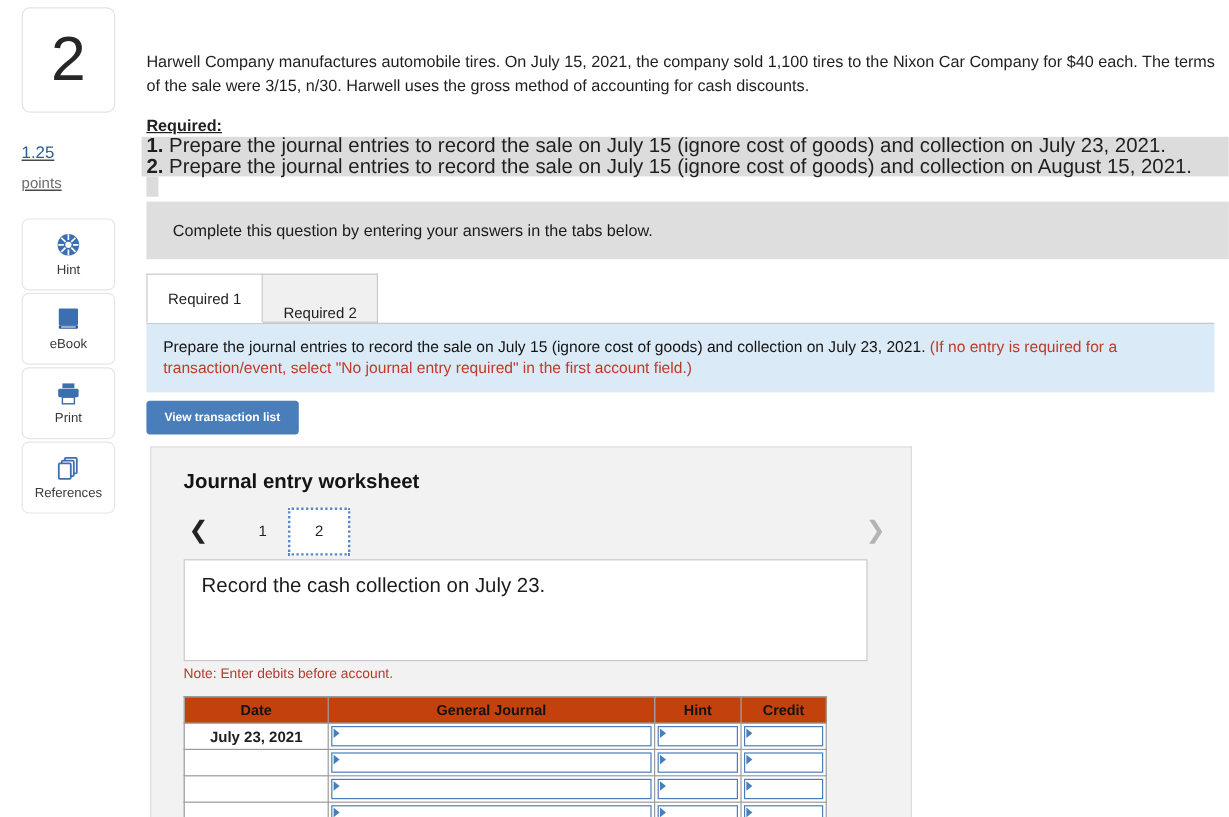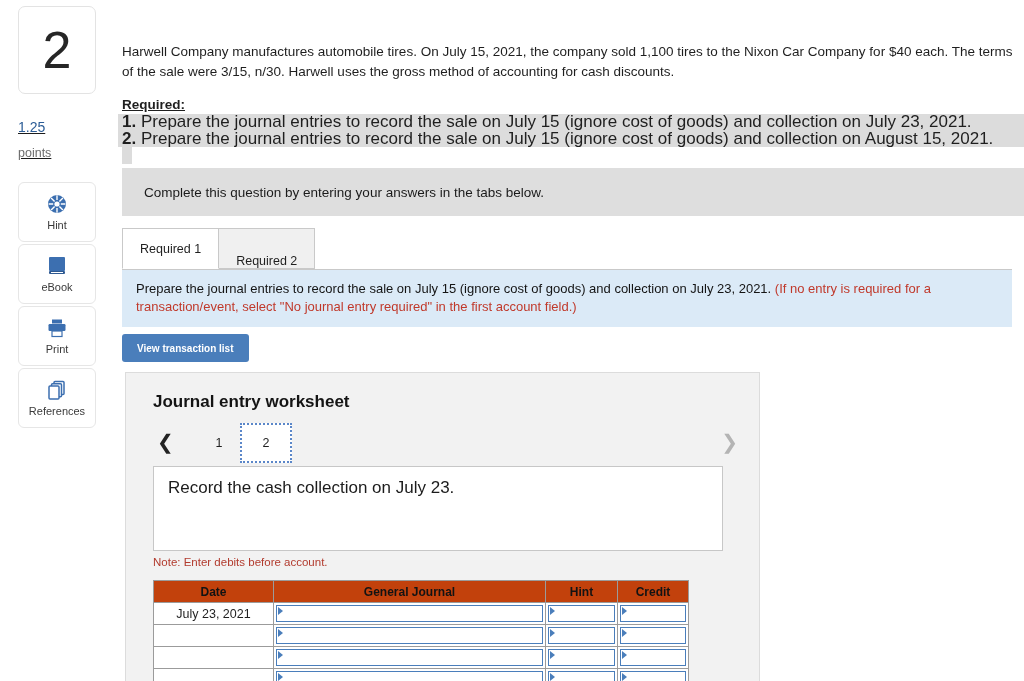--- a/index.html
+++ b/index.html
@@ -350,20 +350,21 @@
   }
   .col-date   { width: 120px; }
   .col-gj     { width: 272px; }
   .col-debit  { width: 72px; }
   .col-credit { width: 71px; }
 
   .date-cell {
     text-align: center;
     font-size: 12.5px;
     color: #1f1f1f;
+    font-weight: bold;
   }
 
   .field {
     position: relative;
     margin: 2px;
     height: 17px;
     background: #ffffff;
     border: 1px solid #4a7ebb;
     box-shadow: inset 0 0 0 1px #ffffff;
   }

